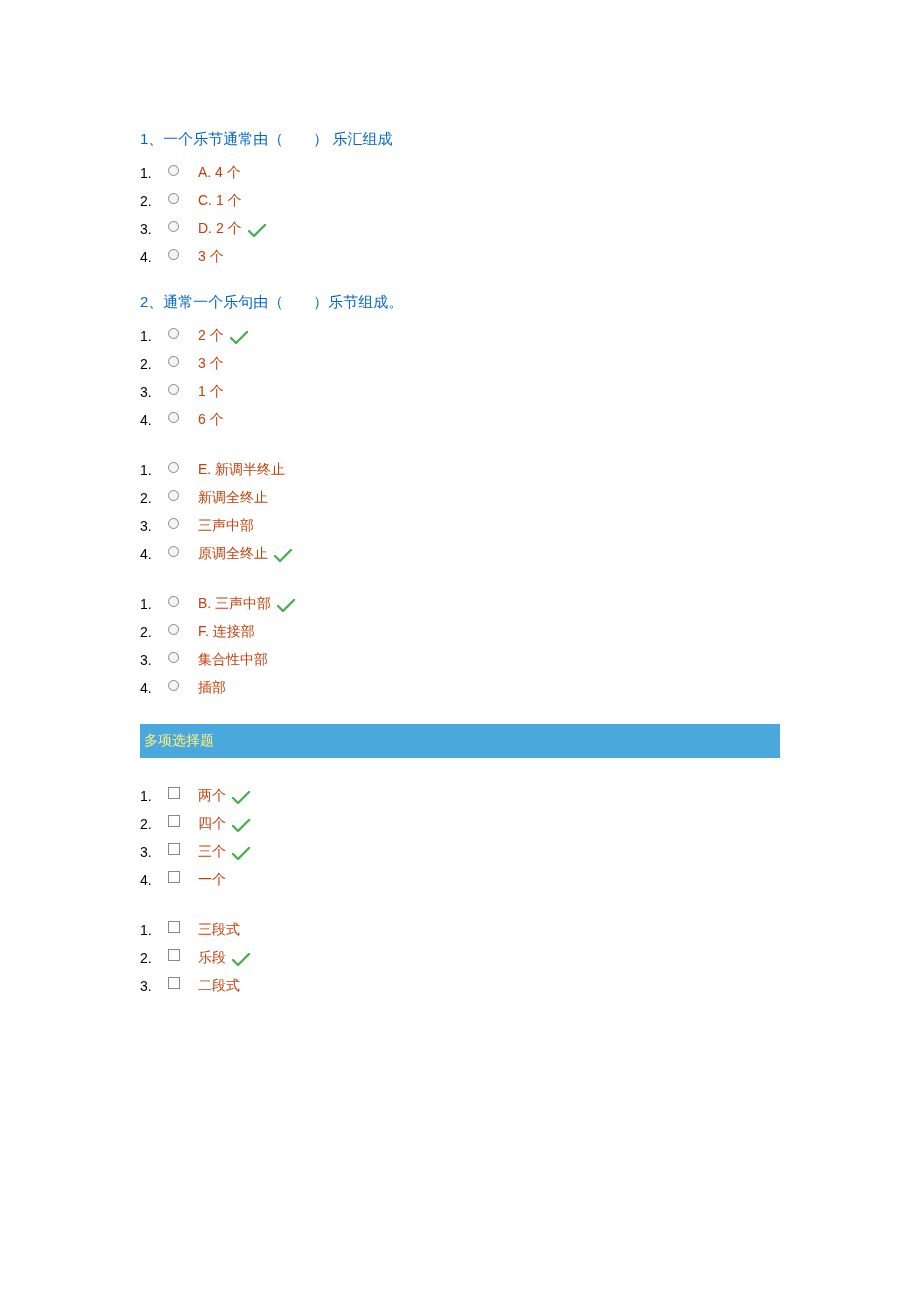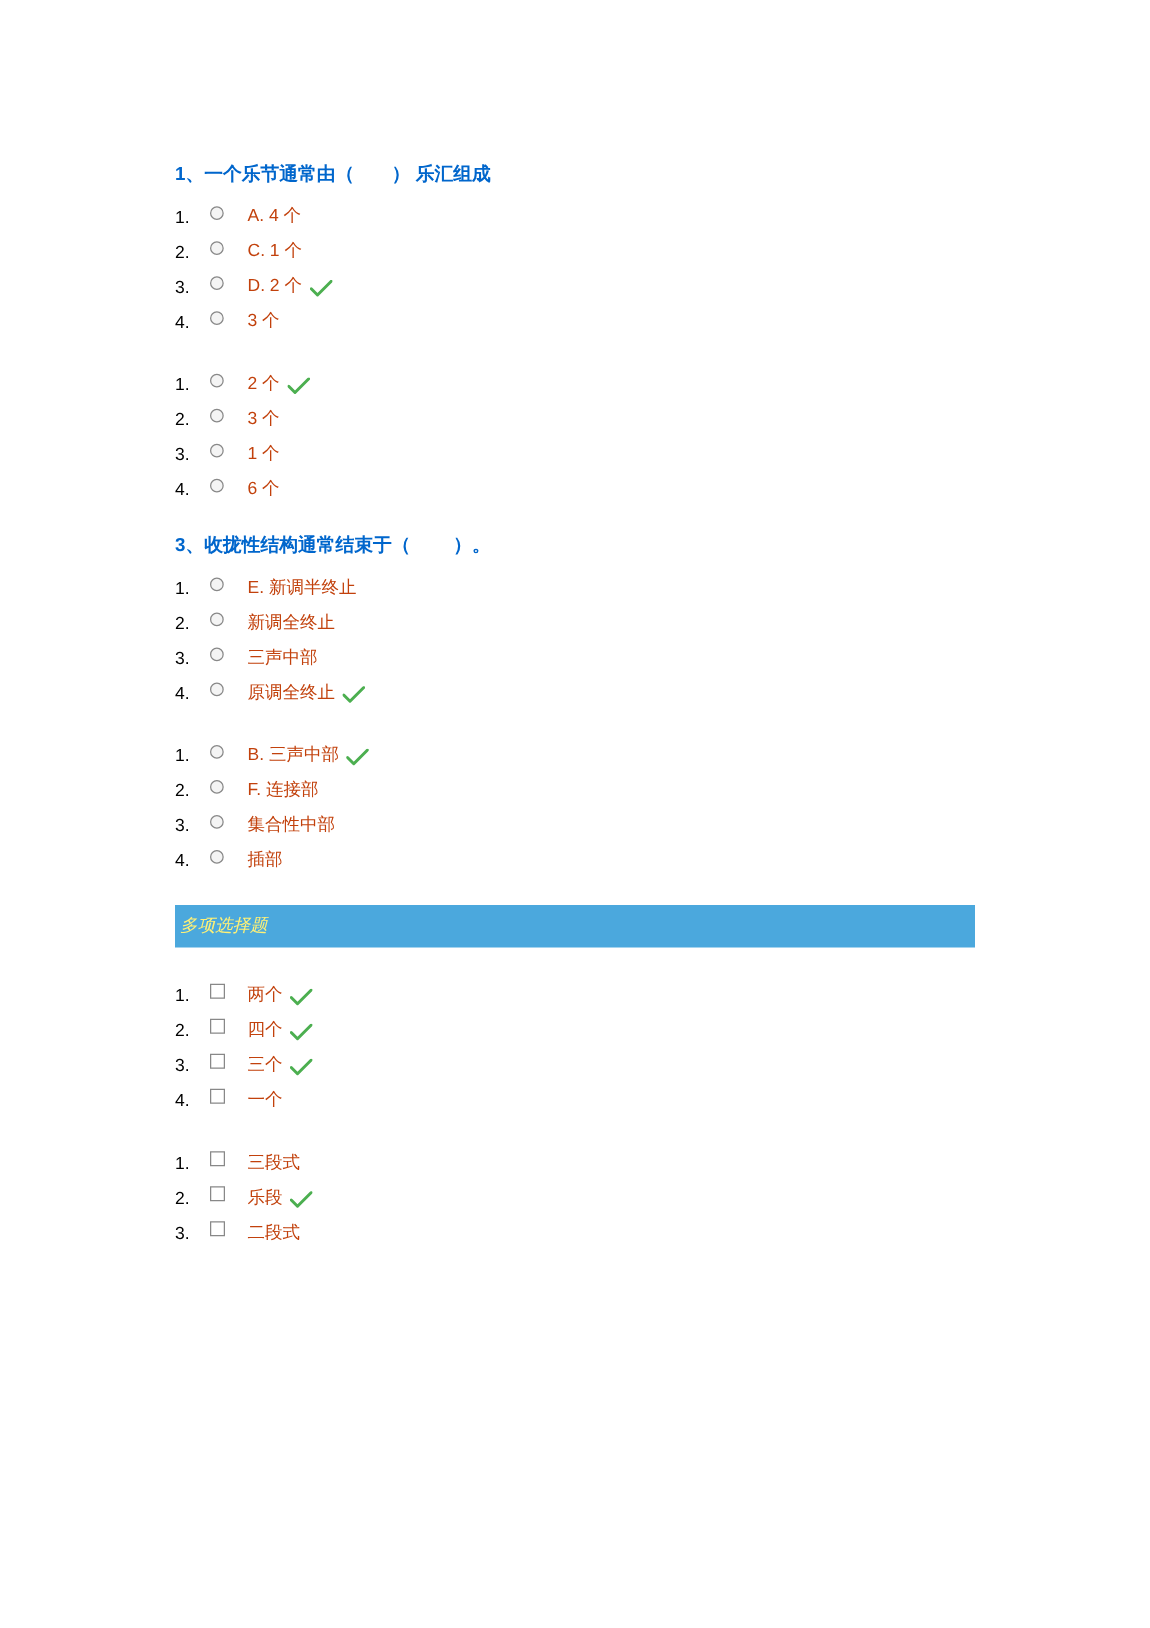--- a/index.html
+++ b/index.html
@@ -6,21 +6,21 @@
     body {
       font-family: "Microsoft YaHei", "SimSun", Arial, sans-serif;
       background: #ffffff;
       padding: 130px 140px 50px 140px;
       font-size: 14px;
       color: #000;
     }
     .question-block { margin-bottom: 22px; }
     .question-title {
       color: #0066cc;
-      font-weight: bold;
+      font-weight: normal;
       font-size: 15px;
       margin-bottom: 10px;
     }
     .option-row {
       display: flex;
       align-items: center;
       min-height: 28px;
       padding: 1px 0;
     }
     .option-num {
@@ -63,21 +63,20 @@
       top: 2px;
     }
     .checkmark svg { display: block; }
     .section-header {
       background: #4ba8dd;
       color: #fff176;
       padding: 8px 4px;
       font-size: 14px;
       margin: 6px 0 24px 0;
       width: 100%;
-      font-style: italic;
     }
   </style>
 </head>
 <body>
 
 <div id="container">
     <div class="question-block">
       <div class="question-title"><span>1</span><span>、一个乐节通常由（　　） 乐汇组成</span></div>
       <div class="option-row">
         <span class="option-num">1.</span>
@@ -107,20 +106,21 @@
       </div>
       <div class="option-row">
         <span class="option-num">4.</span>
         <span class="control-box">
           <span class="radio"></span>
         </span>
         <span class="option-text">3 个</span>
       </div>
     </div>
     <div class="question-block">
+      <div class="question-title"><span>2</span><span>、通常一个乐句由（　　）乐节组成。</span></div>
       <div class="option-row">
         <span class="option-num">1.</span>
         <span class="control-box">
           <span class="radio"></span>
         </span>
         <span class="option-text">2 个</span>
         <span class="checkmark">
           <svg width="18" height="14" viewBox="0 0 18 14">
             <path d="M1 7 L6 12 L17 1" stroke="#4caf50" stroke-width="2.4" fill="none" stroke-linecap="round" stroke-linejoin="round"></path>
           </svg>
@@ -142,21 +142,20 @@
       </div>
       <div class="option-row">
         <span class="option-num">4.</span>
         <span class="control-box">
           <span class="radio"></span>
         </span>
         <span class="option-text">6 个</span>
       </div>
     </div>
     <div class="question-block">
-      <div class="question-title"><span>3</span><span>、收拢性结构通常结束于（　　 ）。</span></div>
       <div class="option-row">
         <span class="option-num">1.</span>
         <span class="control-box">
           <span class="radio"></span>
         </span>
         <span class="option-text">E. 新调半终止</span>
       </div>
       <div class="option-row">
         <span class="option-num">2.</span>
         <span class="control-box">

